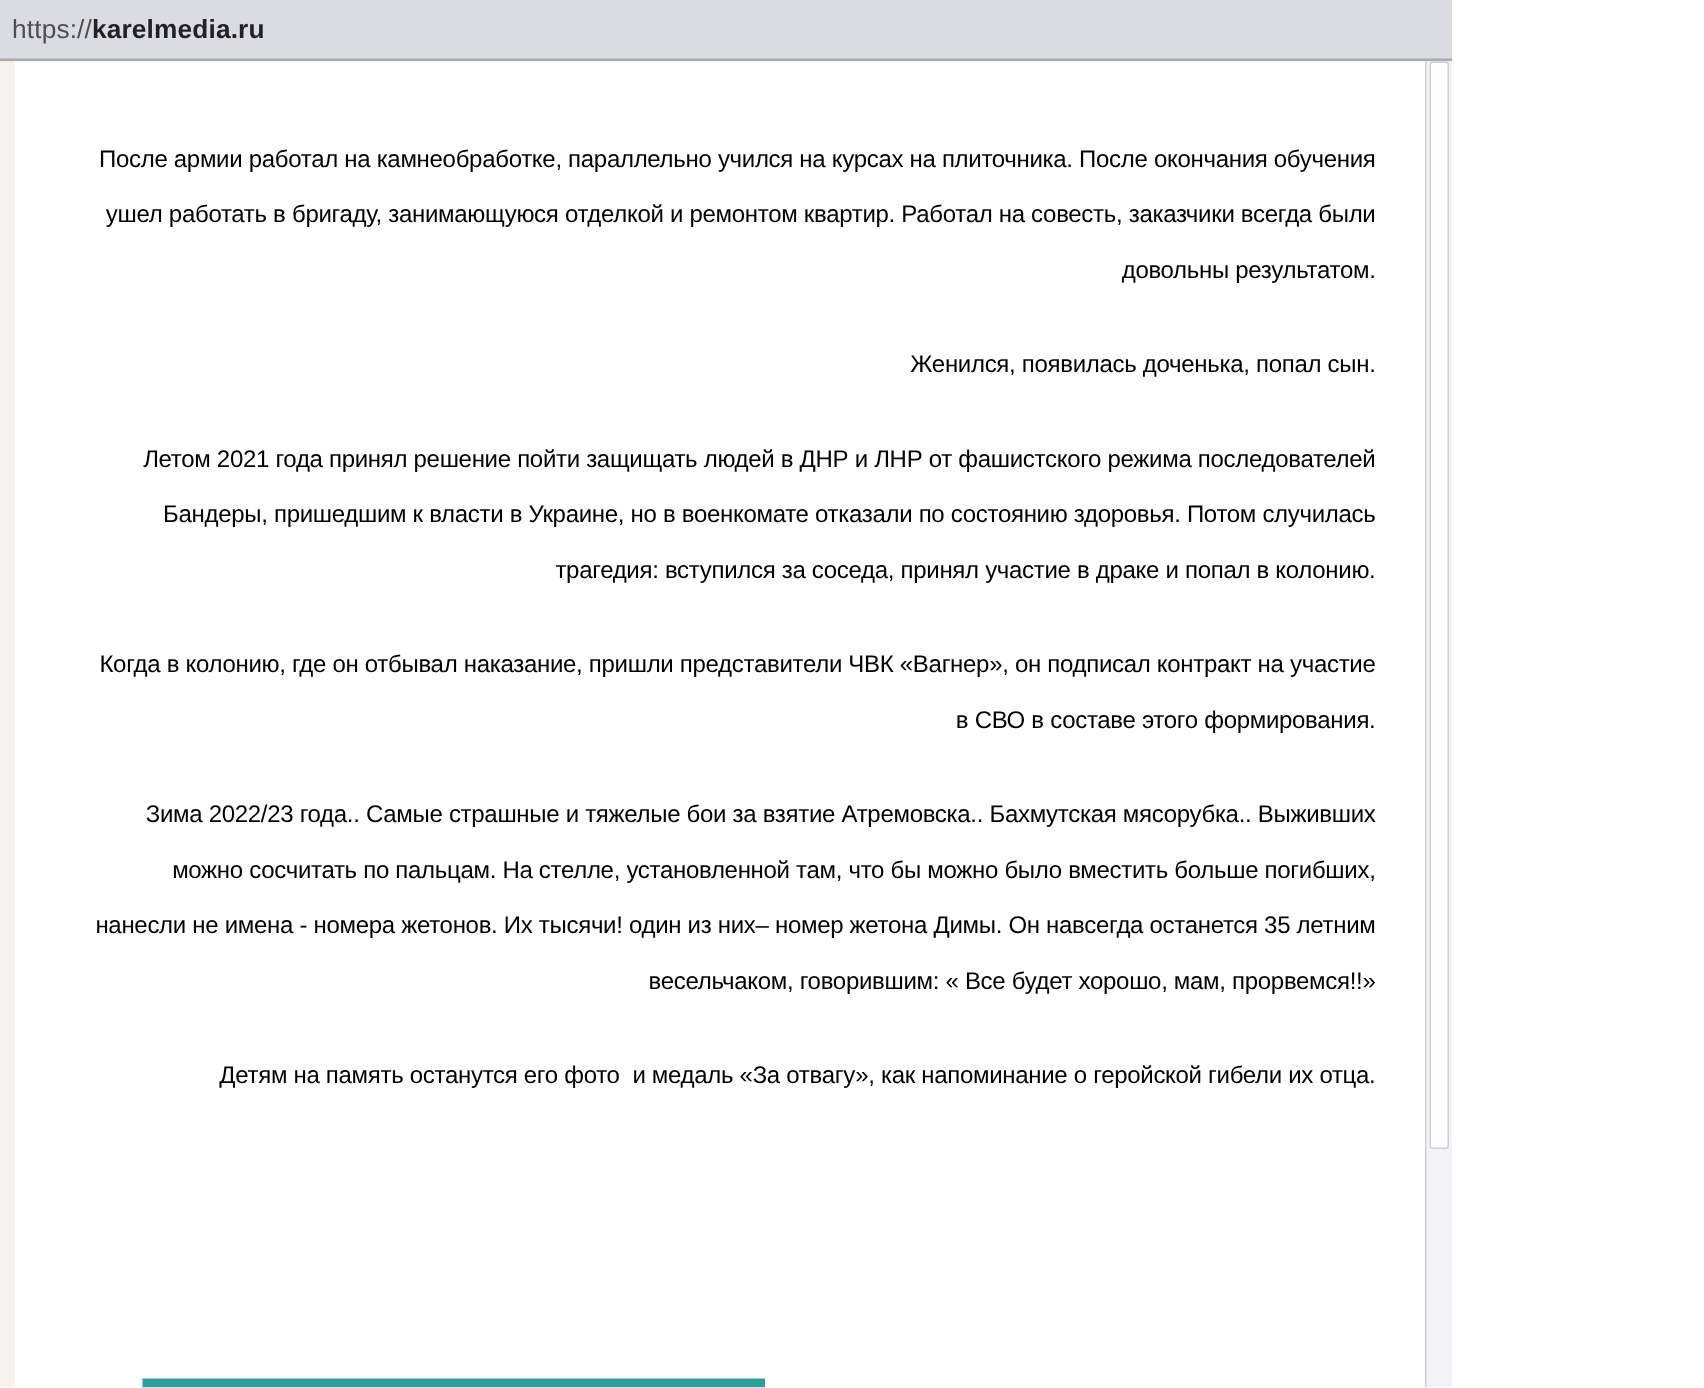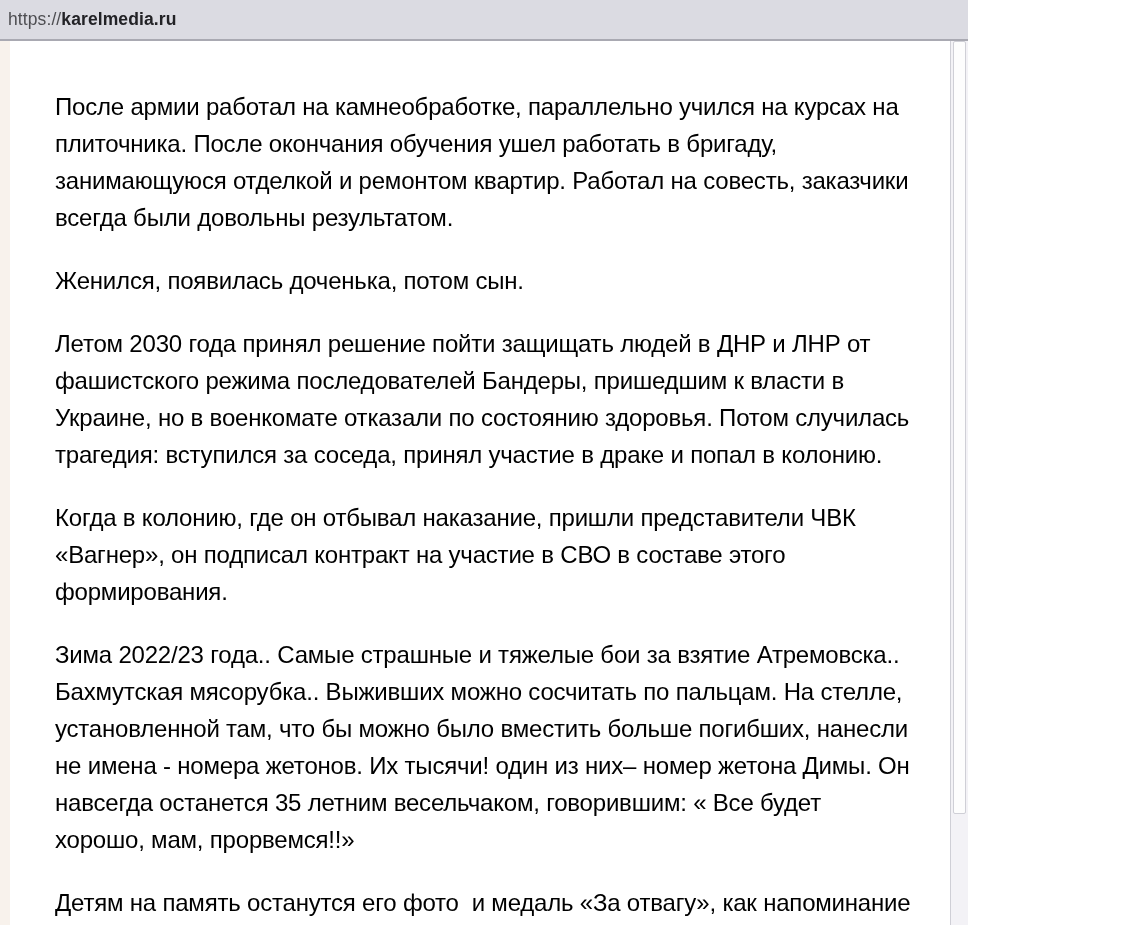--- a/index.html
+++ b/index.html
@@ -41,26 +41,27 @@
     flex: 0 0 10px;
     background: var(--page_margin, #f8f2ec);
   }
   .content {
     position: relative;
     flex: 1 1 auto;
     background: #ffffff;
     padding: 47px 33px 0 45px;
   }
   .content p {
-    font-size: 24px;
+    font-size: 16px;
     line-height: 37px;
     letter-spacing: -0.2px;
     color: var(--body_text, #000000);
     margin: 0 0 26px 0;
     white-space: pre-wrap;
+    text-align: right;
   }
   .teal-strip {
     position: absolute;
     left: 85px;
     bottom: 0;
     width: 415px;
     height: 6px;
     background: var(--accent_teal, #2f9e96);
   }
 
@@ -89,22 +90,22 @@
 
   <div class="url-bar">
     <span>https://</span><span class="domain">karelmedia.ru</span>
   </div>
 
   <div class="viewport">
     <div class="left-strip"></div>
 
     <div class="content">
       <p>После армии работал на камнеобработке, параллельно учился на курсах на плиточника. После окончания обучения ушел работать в бригаду, занимающуюся отделкой и ремонтом квартир. Работал на совесть, заказчики всегда были довольны результатом.</p>
-      <p>Женился, появилась доченька, потом сын.</p>
-      <p>Летом 2030 года принял решение пойти защищать людей в ДНР и ЛНР от фашистского режима последователей Бандеры, пришедшим к власти в Украине, но в военкомате отказали по состоянию здоровья. Потом случилась трагедия: вступился за соседа, принял участие в драке и попал в колонию.</p>
+      <p>Женился, появилась доченька, попал сын.</p>
+      <p>Летом 2021 года принял решение пойти защищать людей в ДНР и ЛНР от фашистского режима последователей Бандеры, пришедшим к власти в Украине, но в военкомате отказали по состоянию здоровья. Потом случилась трагедия: вступился за соседа, принял участие в драке и попал в колонию.</p>
       <p>Когда в колонию, где он отбывал наказание, пришли представители ЧВК «Вагнер», он подписал контракт на участие в СВО в составе этого формирования.</p>
       <p>Зима 2022/23 года.. Самые страшные и тяжелые бои за взятие Атремовска.. Бахмутская мясорубка.. Выживших можно сосчитать по пальцам. На стелле, установленной там, что бы можно было вместить больше погибших, нанесли не имена - номера жетонов. Их тысячи! один из них– номер жетона Димы. Он навсегда останется 35 летним весельчаком, говорившим: « Все будет хорошо, мам, прорвемся!!»</p>
       <p>Детям на память останутся его фото  и медаль «За отвагу», как напоминание о геройской гибели их отца.</p>
       <div class="teal-strip"></div>
     </div>
 
     <div class="scrollbar">
       <div class="thumb"></div>
     </div>
   </div>

